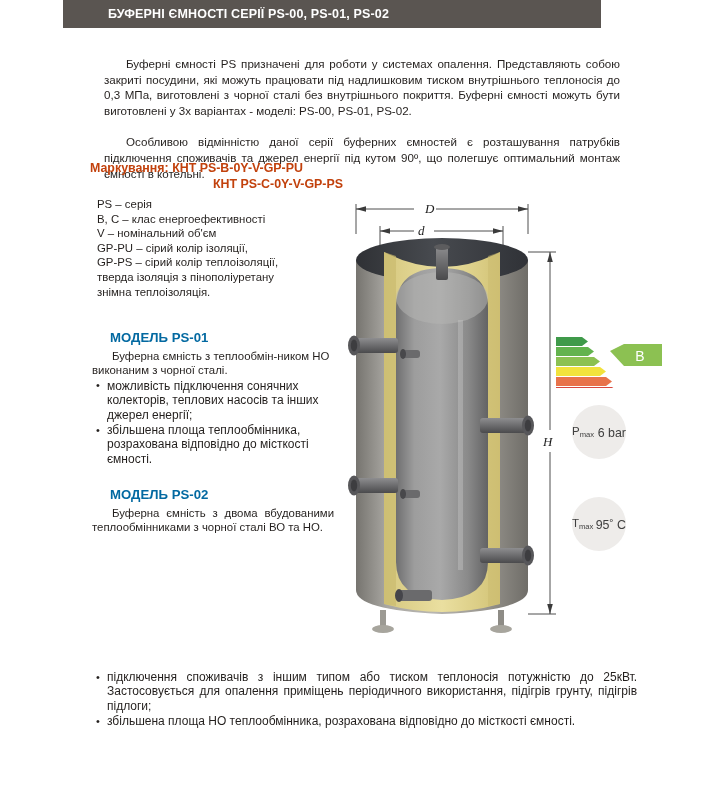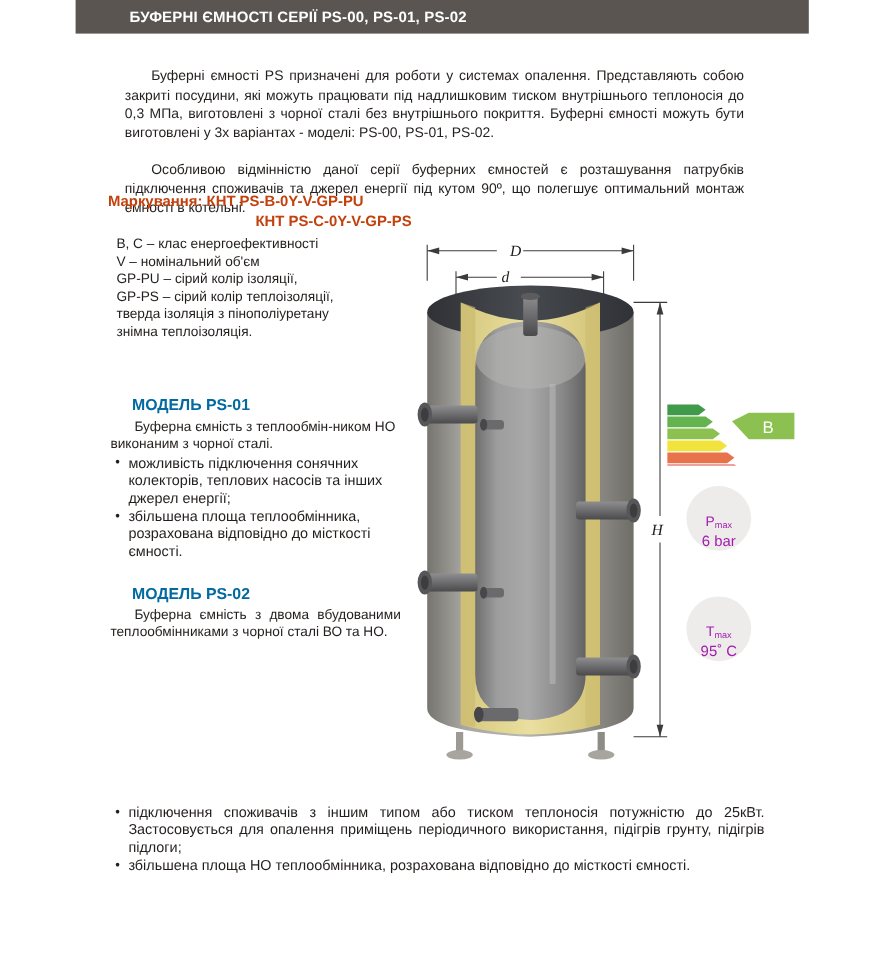--- a/index.html
+++ b/index.html
@@ -14,21 +14,21 @@
     font-family: "Liberation Sans", sans-serif;
     color: #231f1d;
     overflow: hidden;
   }
 
   
   .header-bar {
     position: absolute;
     left: 63px;
     top: 0;
-    width: 611px;
+    width: 538px;
     height: 28px;
     background: #5a5551;
     display: flex;
     align-items: center;
   }
   .header-title {
     color: #ffffff;
     font-size: 12.5px;
     font-weight: bold;
     letter-spacing: 0.15px;
@@ -156,24 +156,24 @@
   }
 
   
   .spec-circle {
     position: absolute;
     width: 54px;
     height: 54px;
     border-radius: 50%;
     background: #eeecea;
     display: flex;
-    flex-direction: column;
+    flex-direction: row;
     align-items: center;
-    justify-content: flex-end;
-    color: #a21caf;
+    justify-content: space-between;
+    color: #404040;
   }
   .spec-pmax { left: 572px; top: 405px; }
   .spec-tmax { left: 572px; top: 497px; }
   .spec-key {
     font-size: 11.5px;
     line-height: 12px;
   }
   .spec-key sub {
     font-size: 7.6px;
     vertical-align: baseline;
@@ -200,20 +200,21 @@
 
 <div class="marking">
   <div class="marking-line">
     <span>Маркування:</span>
     <span>КНТ PS-B-0Y-V-GP-PU</span>
   </div>
   <div class="marking-line second">КНТ PS-C-0Y-V-GP-PS</div>
 </div>
 
 <div class="legend">
+  <div>PS – серія</div>
   <div>B, C – клас енергоефективності</div>
   <div>V – номінальний об'єм</div>
   <div>GP-PU – сірий колір ізоляції,</div>
   <div>GP-PS – сірий колір теплоізоляції,</div>
   <div>тверда ізоляція з пінополіуретану</div>
   <div>знімна теплоізоляція.</div>
 </div>
 
 <div class="model model-01">
   <div class="model-title">МОДЕЛЬ PS-01</div>

